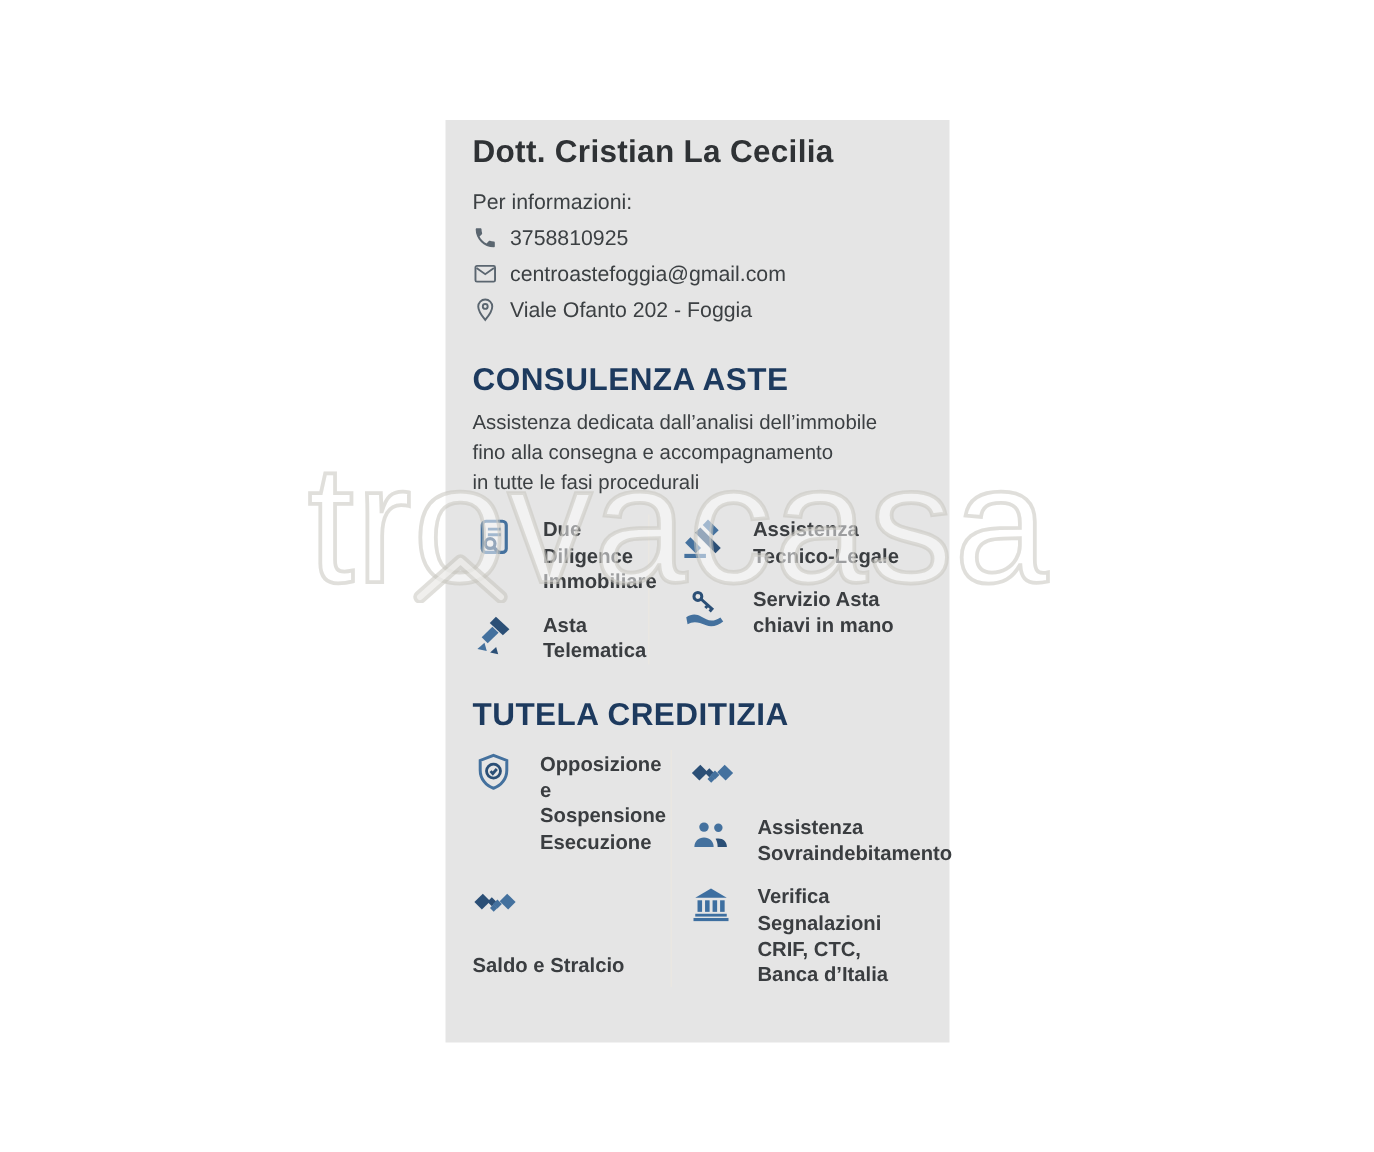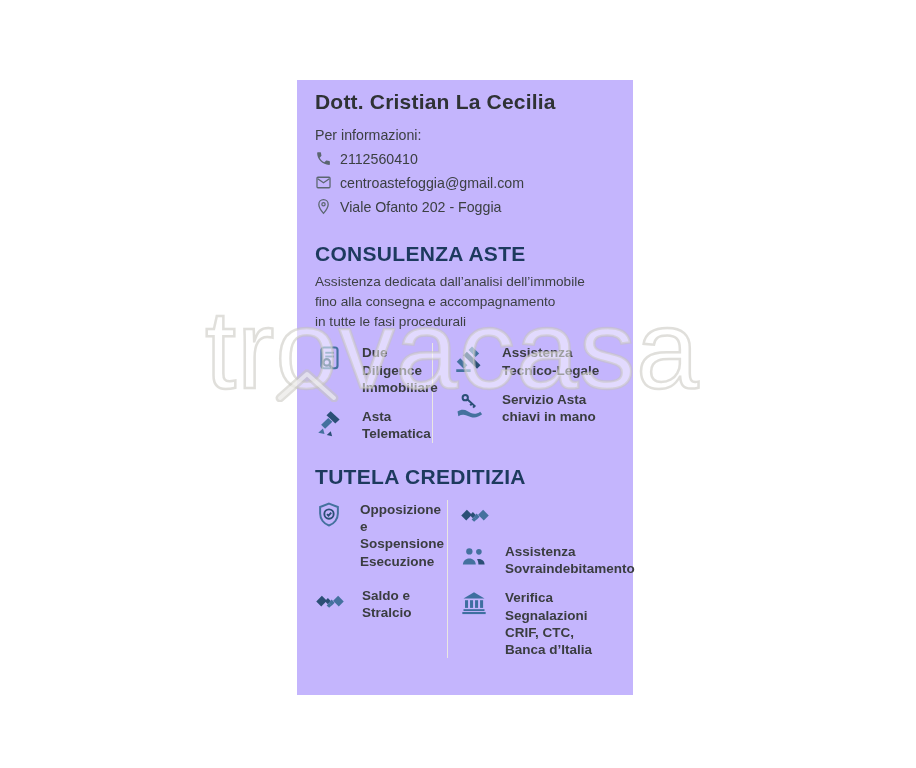--- a/index.html
+++ b/index.html
@@ -3,21 +3,21 @@
 <meta charset="utf-8">
 <style>
   html,body{margin:0;padding:0;}
   body{
     width:916px;height:768px;background:#ffffff;overflow:hidden;position:relative;
     font-family:"Liberation Sans", sans-serif;
     -webkit-font-smoothing:antialiased;
   }
   .card{
     position:absolute;left:297px;top:80px;width:336px;height:615px;
-    background:#c4b5fd;box-sizing:border-box;padding:10px 16px 0 18px;
+    background:#e5e5e5;box-sizing:border-box;padding:10px 16px 0 18px;
   }
   .title{
     font-size:21px;font-weight:700;color:#2f3235;letter-spacing:.2px;line-height:1.15;
   }
   .info-label{margin-top:13px;font-size:14.2px;color:#3c4043;}
   .contact-row{display:flex;align-items:center;gap:8px;margin-top:7px;font-size:14.2px;color:#3c4043;}
   .contact-row svg{flex:0 0 auto;display:block;}
   .section-heading{
     font-size:21px;font-weight:800;color:#1d3a5e;letter-spacing:.3px;line-height:1.1;
   }
@@ -30,21 +30,21 @@
   .grid .col-left{width:118px;border-right:1px solid #eae7e2;box-sizing:border-box;padding-right:6px;}
   .grid.g2 .col-left{width:133px;}
   .grid .col-right{flex:1;padding-left:22px;box-sizing:border-box;}
   .grid.g2 .col-right{padding-left:12px;}
   .item{display:flex;align-items:flex-start;gap:17px;margin-bottom:11px;}
   .item:last-child{margin-bottom:0;}
   .item svg{flex:0 0 auto;display:block;margin-top:1px;}
   .item-label{
     font-size:13.5px;font-weight:700;color:#3a3d40;line-height:1.28;white-space:pre-line;padding-top:1px;
   }
-  .item-saldo{margin-top:16px;}
+  .item-saldo{margin-top:16px;flex-direction:column;}
   
   .watermark{
     position:absolute;left:205px;top:288px;z-index:5;pointer-events:none;
     display:flex;align-items:center;
     font-size:112px;font-weight:400;letter-spacing:1px;
     color:rgba(255,255,255,0.5);
     -webkit-text-stroke:2.5px rgba(199,196,190,0.55);
     line-height:1.1;
   }
   .watermark .wm-o{position:relative;display:inline-block;}
@@ -60,21 +60,21 @@
   <div class="title">Dott. Cristian La Cecilia</div>
 
   <div class="info-label">Per informazioni:</div>
 
   <div class="contact-row">
     <span>
       <svg width="17" height="17" viewBox="0 0 24 24">
           <path fill="#5b6670" d="M6.62 10.79c1.44 2.83 3.76 5.14 6.59 6.59l2.2-2.21c.27-.27.67-.36 1.02-.24 1.12.37 2.33.57 3.57.57.55 0 1 .45 1 1V20c0 .55-.45 1-1 1-9.39 0-17-7.61-17-17 0-.55.45-1 1-1h3.5c.55 0 1 .45 1 1 0 1.25.2 2.45.57 3.57.11.35.03.74-.25 1.02l-2.2 2.2z"></path>
         </svg>
     </span>
-    <span>2112560410</span>
+    <span>3758810925</span>
   </div>
 
   <div class="contact-row">
     <span>
       <svg width="17" height="17" viewBox="0 0 24 24" fill="none" stroke="#5b6670" stroke-width="1.8">
           <rect x="2.8" y="4.6" width="18.4" height="14.8" rx="1.4"></rect>
           <polyline points="3.8,6.6 12,12.4 20.2,6.6"></polyline>
         </svg>
     </span>
     <span>centroastefoggia@gmail.com</span>

